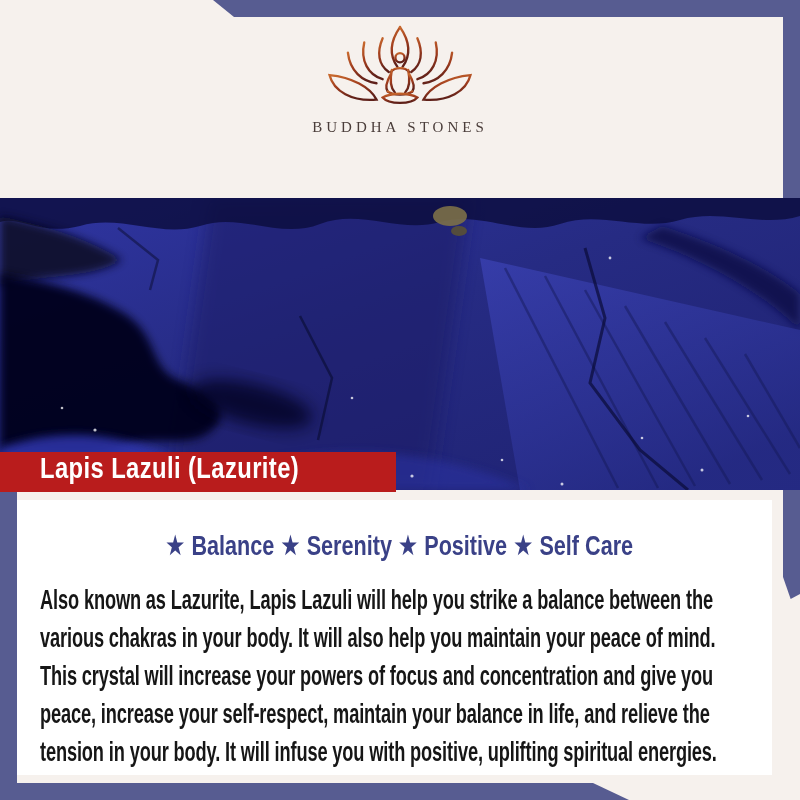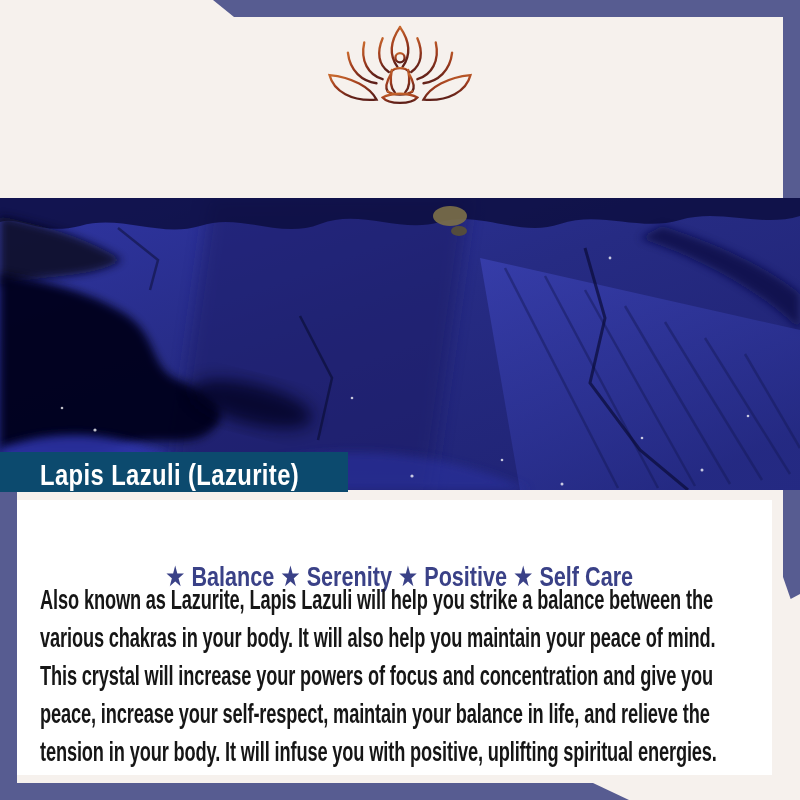--- a/index.html
+++ b/index.html
@@ -31,32 +31,32 @@
   }
   .title-text{
     font-size:41px;font-weight:bold;color:#3c4489;white-space:nowrap;
     transform:scaleX(0.74);letter-spacing:-0.5px;
   }
 
   .stone-image{position:absolute;left:0;top:198px;width:800px;height:292px;}
   .stone-image svg{display:block;width:800px;height:292px;}
 
   .stone-label{
-    position:absolute;left:0;top:452px;width:348px;height:40px;
-    background:#0c4a6e;display:flex;align-items:flex-end;z-index:5;
+    position:absolute;left:0;top:452px;width:396px;height:40px;
+    background:#b91c1c;display:flex;align-items:flex-start;z-index:5;
   }
   .stone-label-text{
     margin-left:40px;color:#ffffff;font-size:29px;font-weight:bold;
     white-space:nowrap;transform:scaleX(0.82);transform-origin:left center;
     letter-spacing:0.5px;
   }
 
   .card{position:absolute;left:17px;top:500px;width:755px;height:275px;background:#ffffff;}
 
-  .benefits{position:absolute;left:0;top:531px;width:800px;text-align:center;z-index:6;margin-top:31px;}
+  .benefits{position:absolute;left:0;top:531px;width:800px;text-align:center;z-index:6;}
   .benefits-inner{
     display:inline-block;white-space:nowrap;transform:scaleX(0.80);
     font-weight:bold;font-size:27px;color:#3a4187;
   }
   .benefit-star{font-size:25px;margin:0 9px;position:relative;top:-1px;}
   .benefit-star:first-child{margin-left:0;}
 
   .description{position:absolute;left:40px;top:581px;z-index:6;color:#161616;}
   .desc-line{
     font-size:27px;font-weight:bold;white-space:nowrap;height:38px;line-height:38px;
@@ -103,20 +103,21 @@
         <path d="M66,47 C70,42 80,42 84,47"></path>
         <path d="M67,45 C65,55 65,62 70,67"></path>
         <path d="M83,45 C85,55 85,62 80,67"></path>
         <path d="M66,49 C62,56 60,62 63,66"></path>
         <path d="M84,49 C88,56 90,62 87,66"></path>
         <path d="M63,66 C69,70 81,70 87,66"></path>
         <path d="M58,72 C64,79 86,79 92,72 C84,67 66,67 58,72 Z"></path>
       </g>
     </svg>
   </div>
+  <div class="brand-name">BUDDHA STONES</div>
 
 
   <div class="stone-image">
     <svg viewBox="0 0 800 292" preserveAspectRatio="none">
       <defs>
         <linearGradient id="gBase" x1="0" y1="0" x2="1" y2="1">
           <stop offset="0" stop-color="#2f35a2"></stop>
           <stop offset="0.45" stop-color="#262b83"></stop>
           <stop offset="1" stop-color="#1e2170"></stop>
         </linearGradient>

